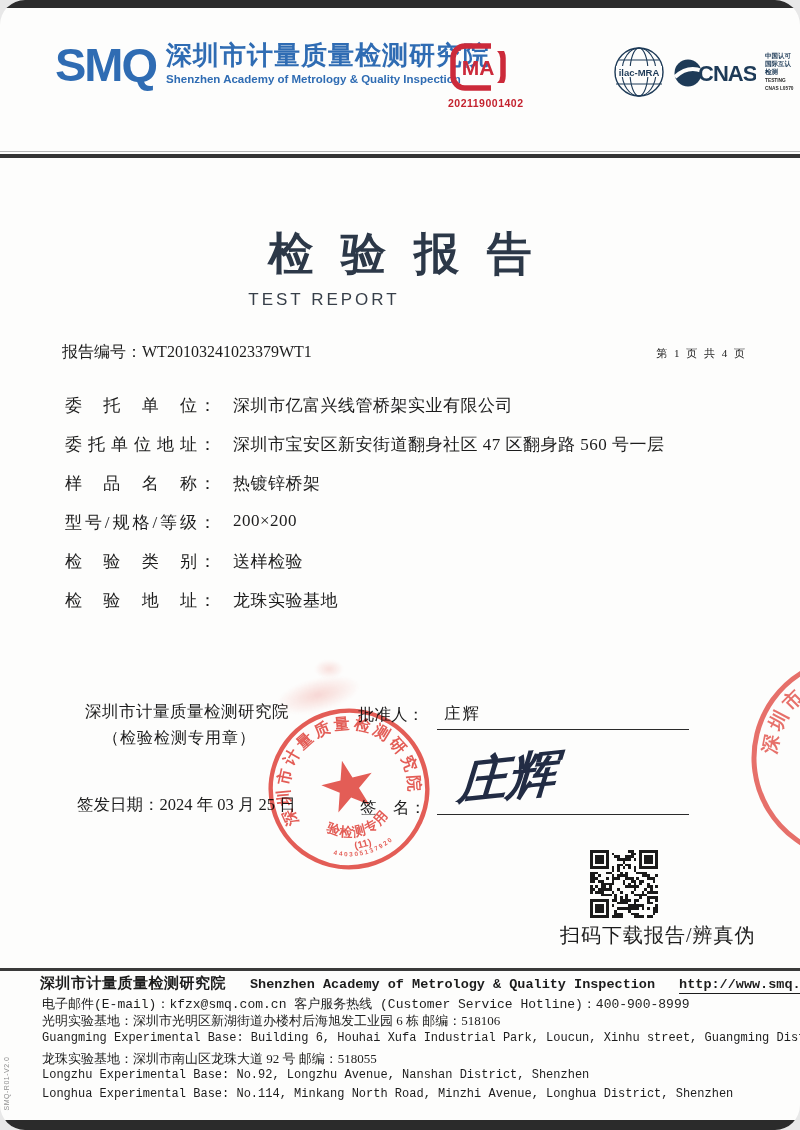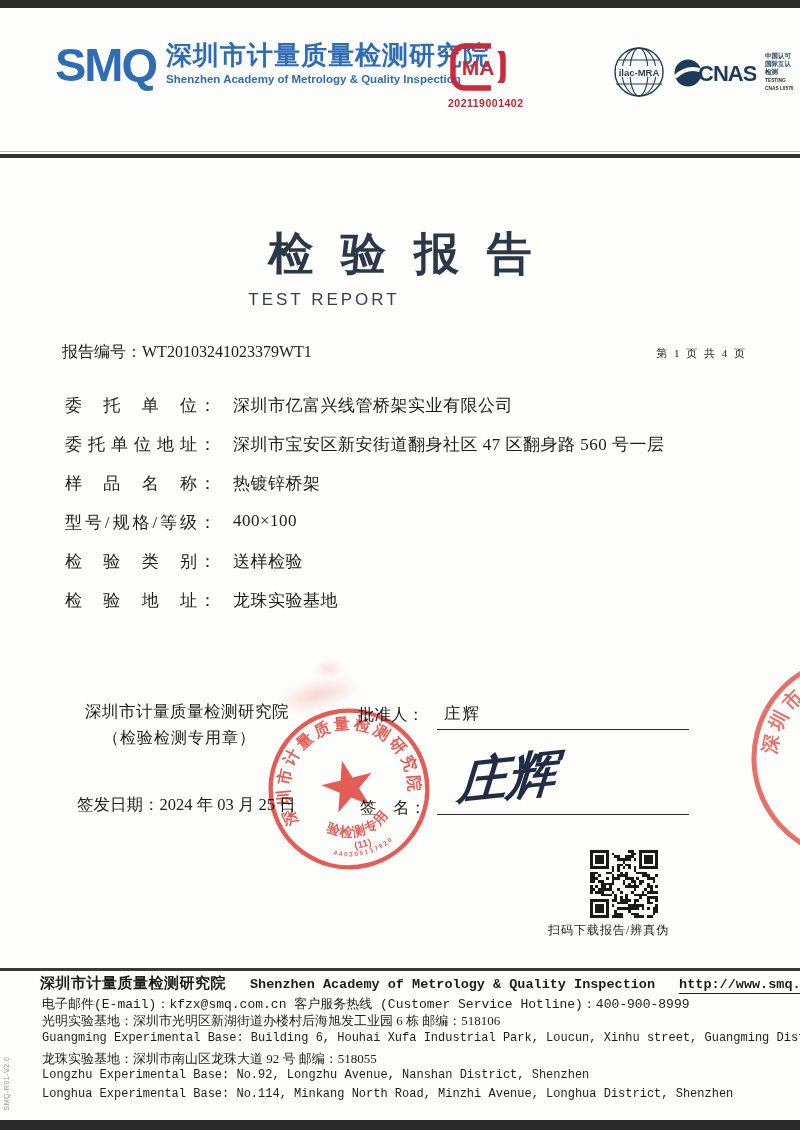--- a/index.html
+++ b/index.html
@@ -1,17 +1,17 @@
 <!DOCTYPE html>
 <html><head>
 <meta charset="utf-8">
 <style>
   html,body{margin:0;padding:0;background:#e8e8e8;}
   .page{position:relative;width:800px;height:1130px;background:#fdfdfc;overflow:hidden;
-        font-family:"Liberation Serif","DejaVu Serif",serif;color:#1c1c1c;margin:0 auto;}
+        font-family:"Liberation Serif","DejaVu Serif",serif;color:#1c1c1c;margin:0 auto;border-radius:25px;}
   .abs{position:absolute;}
   
   .bar-top{left:0;top:0;width:800px;height:8px;background:#2c2c2c;}
   .bar-bottom{left:0;top:1120px;width:800px;height:10px;background:#2b2b2b;}
   .rule-thin{left:0;top:151px;width:800px;height:1px;background:#b5b5b5;}
   .rule-thick{left:0;top:154px;width:800px;height:4px;background:#343434;}
 
   
   .smq{left:55px;top:40px;display:flex;align-items:flex-start;gap:10px;}
   .smq-abbr{font-family:"Liberation Sans","DejaVu Sans",sans-serif;font-weight:800;
@@ -62,21 +62,21 @@
   .stamp-main{left:258px;top:698px;mix-blend-mode:multiply;}
   .stamp-right{left:744px;top:648px;mix-blend-mode:multiply;}
   .stamp-main text,.stamp-right text{font-family:"Liberation Sans","DejaVu Sans",sans-serif;}
   .smudge1{left:258px;top:672px;width:120px;height:46px;transform:rotate(-14deg);
            background:radial-gradient(closest-side,rgba(226,62,48,.20),rgba(226,62,48,0) 72%);filter:blur(1px);}
   .smudge2{left:308px;top:656px;width:42px;height:26px;
            background:radial-gradient(closest-side,rgba(226,62,48,.16),rgba(226,62,48,0) 70%);filter:blur(1px);}
 
   
   .qr{left:590px;top:850px;width:68px;height:68px;}
-  .qr-caption{left:548px;top:922px;font-size:12px;letter-spacing:1px;text-align:center;}
+  .qr-caption{left:560px;top:922px;font-size:20px;letter-spacing:1px;text-align:center;}
 
   
   .disclaimer{left:42px;top:948px;font-size:13px;font-weight:700;letter-spacing:.2px;}
   .footer-rule{left:0;top:968px;width:800px;height:2.5px;background:#3a3a3a;}
   .org-row{left:40px;top:974px;display:flex;align-items:baseline;gap:24px;white-space:nowrap;}
   .org-cn{font-size:15px;font-weight:700;letter-spacing:.5px;}
   .org-en{font-family:"Liberation Mono","DejaVu Sans Mono",monospace;font-size:13.5px;font-weight:700;}
   .org-url{font-family:"Liberation Mono","DejaVu Sans Mono",monospace;font-size:13.5px;font-weight:700;
            border-bottom:1.5px solid #1c1c1c;padding-bottom:1px;}
   .contact{left:42px;top:995px;font-size:13px;font-family:"Liberation Mono","DejaVu Sans Mono",monospace;}
@@ -159,21 +159,21 @@
       <span class="field-value">深圳市宝安区新安街道翻身社区 47 区翻身路 560 号一层</span>
     </div>
     <div class="field-row">
       <span class="field-label">样品名称</span>
       <span class="field-colon">：</span>
       <span class="field-value">热镀锌桥架</span>
     </div>
     <div class="field-row">
       <span class="field-label">型号/规格/等级</span>
       <span class="field-colon">：</span>
-      <span class="field-value">400×100</span>
+      <span class="field-value">200×200</span>
     </div>
     <div class="field-row">
       <span class="field-label">检验类别</span>
       <span class="field-colon">：</span>
       <span class="field-value">送样检验</span>
     </div>
     <div class="field-row">
       <span class="field-label">检验地址</span>
       <span class="field-colon">：</span>
       <span class="field-value">龙珠实验基地</span>

